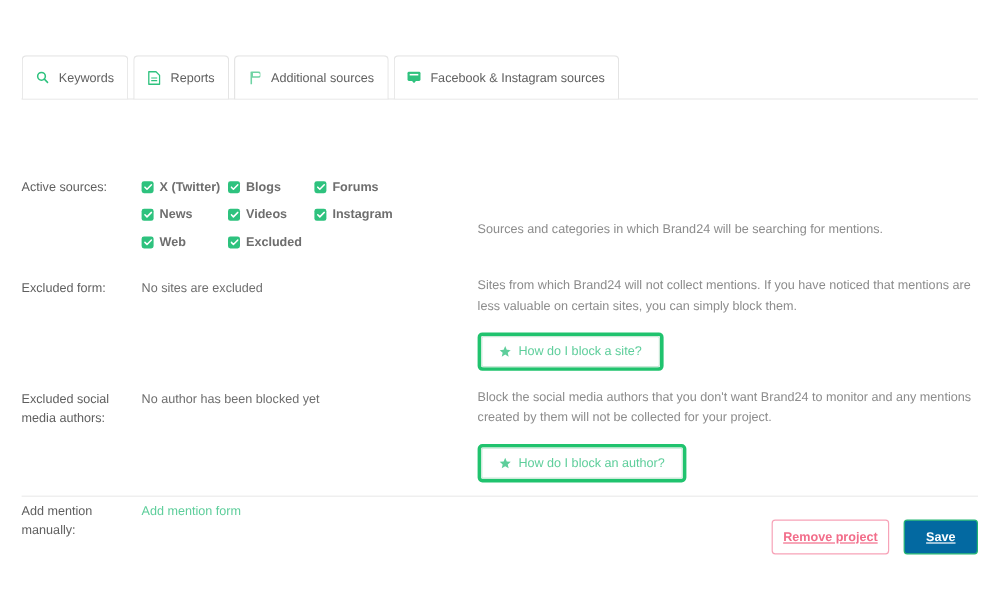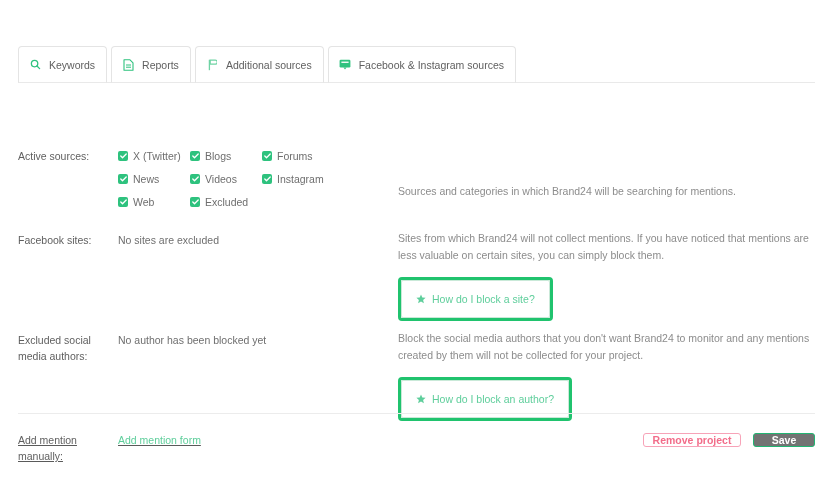--- a/index.html
+++ b/index.html
@@ -109,20 +109,21 @@
     line-height: 17px;
     color: #8c8c8c;
   }
 
   
   .cbgrid {
     display: flex;
     flex-wrap: wrap;
     width: 270px;
     row-gap: 7px;
+    font-weight: bold;
   }
   .cbitem {
     display: flex;
     align-items: center;
     gap: 5px;
     width: 72px;
     flex: 0 0 72px;
     font-size: 10.5px;
     color: #6e6e6e;
     white-space: nowrap;
@@ -153,21 +154,21 @@
     display: inline-block;
     border: 3px solid #20c36e;
     border-radius: 4px;
     padding: 0;
     background: #ffffff;
   }
   .help-btn {
     display: flex;
     align-items: center;
     gap: 6px;
-    height: 38px;
+    height: 26px;
     padding: 0 14px;
     box-sizing: border-box;
     background: #ffffff;
     border: 1px solid #c9e9d8;
     border-radius: 2px;
     color: #5ece9b;
     font-size: 10.5px;
     white-space: nowrap;
     cursor: pointer;
   }
@@ -184,40 +185,41 @@
   }
   .actions {
     position: absolute;
     right: 18px;
     top: 433px;
     display: flex;
     align-items: center;
     gap: 12px;
   }
   .btn {
-    height: 14px;
+    height: 29px;
     box-sizing: border-box;
     border-radius: 3px;
     font-size: 10.5px;
     font-weight: bold;
     display: inline-flex;
     align-items: center;
     justify-content: center;
     cursor: pointer;
     white-space: nowrap;
+    text-decoration: underline;
   }
   .btn-remove {
     width: 98px;
     background: #ffffff;
     border: 1px solid #f7a3b8;
     color: #f26d8a;
   }
   .btn-save {
     width: 62px;
-    background: #737373;
+    background: #0369a1;
     border: 1px solid #22b573;
     color: #ffffff;
   }
 </style>
 </head>
 <body>
 
 <div class="tabbar">
 
   <div class="tab">
@@ -344,21 +346,21 @@
           </span>
           <span>Excluded</span>
         </label>
 
       </div>
     </div>
     <div class="col-desc" style="padding-top:37px;">Sources and categories in which Brand24 will be searching for mentions.</div>
   </div>
 
   <div class="row" style="min-height:84px; margin-top:12px;">
-    <div class="col-label">Facebook sites:</div>
+    <div class="col-label">Excluded form:</div>
     <div class="col-value">No sites are excluded</div>
     <div class="col-desc">
       <div>Sites from which Brand24 will not collect mentions. If you have noticed that mentions are less valuable on certain sites, you can simply block them.</div>
       <div class="help-highlight" style="margin-top:13px;">
         <div class="help-btn">
           <span>
             <svg class="star-icon" width="10" height="10" viewBox="0 0 10 10">
                 <path d="M5 0.4 L6.3 3.5 L9.6 3.8 L7.1 6 L7.9 9.3 L5 7.5 L2.1 9.3 L2.9 6 L0.4 3.8 L3.7 3.5 Z" fill="#5ece9b"></path>
               </svg>
           </span>
@@ -379,21 +381,21 @@
             <svg class="star-icon" width="10" height="10" viewBox="0 0 10 10">
                 <path d="M5 0.4 L6.3 3.5 L9.6 3.8 L7.1 6 L7.9 9.3 L5 7.5 L2.1 9.3 L2.9 6 L0.4 3.8 L3.7 3.5 Z" fill="#5ece9b"></path>
               </svg>
           </span>
           <span>How do I block an author?</span>
         </div>
       </div>
     </div>
   </div>
 
-  <div class="row" style="min-height:34px; margin-top:9px;text-decoration:underline;">
+  <div class="row" style="min-height:34px; margin-top:9px;">
     <div class="col-label">Add mention manually:</div>
     <div class="col-value">
       <span class="greenlink">Add mention form</span>
     </div>
   </div>
 
 </div>
 
 <div class="divider"></div>
 

